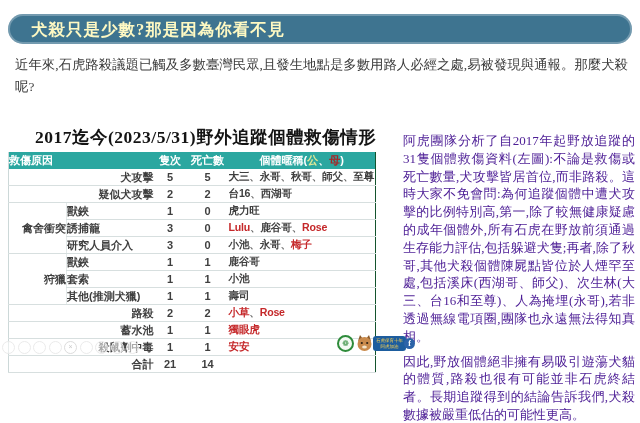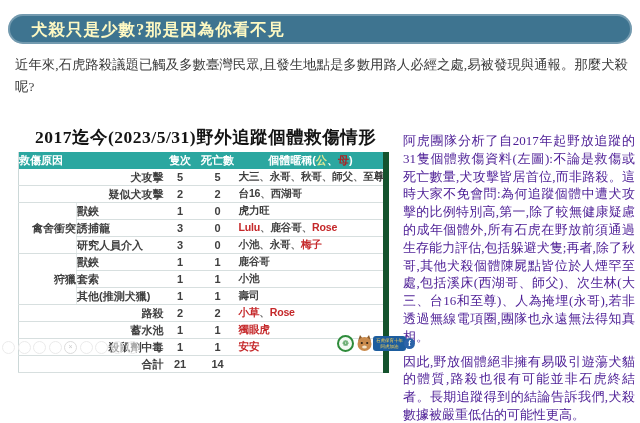--- a/index.html
+++ b/index.html
@@ -18,24 +18,24 @@
   .intro{position:absolute;left:15px;top:54px;width:613px;color:#3a3a3a;
         font-size:13.4px;line-height:22px;text-align:justify;text-justify:inter-character;}
   .intro p{margin:0;}
   .intro p + p{margin-top:2px;}
 
   
   .table-title{position:absolute;left:35px;top:125px;font-size:17.5px;
         font-weight:bold;color:#141414;letter-spacing:0.5px;white-space:nowrap;}
 
   
-  .rescue-table{position:absolute;left:18px;top:152px;border-collapse:collapse;
+  .rescue-table{position:absolute;left:8px;top:152px;border-collapse:collapse;
         font-family:"Liberation Sans","DejaVu Sans",sans-serif;
         font-size:11px;font-weight:bold;color:#3f3f3f;
-        border-left:1px solid #ccd8d8;border-right:6px solid #14532d;
+        border-left:1px solid #ccd8d8;border-right:1px solid #14532d;
         border-bottom:1px solid #ccd8d8;table-layout:fixed;width:367px;padding-left:28px;}
   .rescue-table thead tr{background:#2ba7a0;color:#ffffff;height:17px;}
   .rescue-table th{padding:0;font-size:11px;font-weight:bold;white-space:nowrap;}
   .rescue-table td{padding:0;height:16px;border-bottom:1px solid #d7dfdf;
         white-space:nowrap;vertical-align:middle;}
   .h-cause{text-align:left;padding-left:8px;}
   .h-names{text-align:center;}
   .col-cause{width:58px;} .col-sub{width:87px;}
   .col-count{width:33px;} .col-deaths{width:42px;} .col-names{width:147px;}
   .cell-cause{text-align:right;padding-left:8px;}

